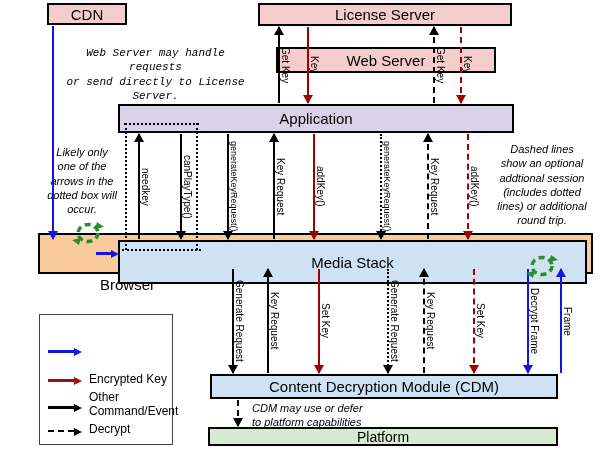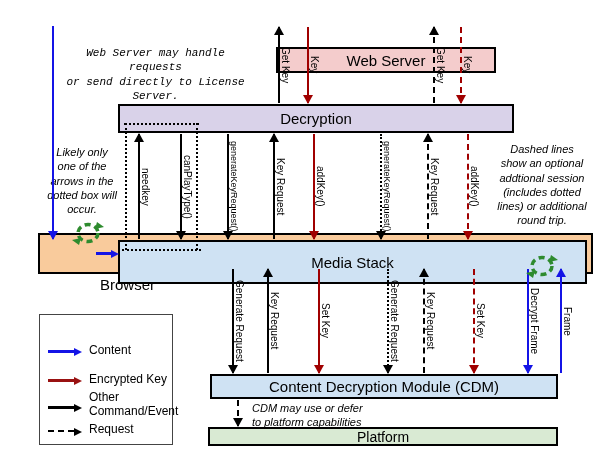--- a/index.html
+++ b/index.html
@@ -79,22 +79,24 @@
 occur.</div>
   <div class="note" style="left:488px; top:142px; width:108px;">Dashed lines
 show an optional
 addtional session
 (includes dotted
 lines) or additional
 round trip.</div>
   <div class="note" style="left:252px; top:401px; width:170px; text-align:left;">CDM may use or defer
 to platform capabilities</div>
 
+  <div class="box" style="left:47px; top:3px; width:80px; height:22px; background:#f4cccc;">CDN</div>
+  <div class="box" style="left:258px; top:3px; width:254px; height:23px; background:#f4cccc;">License Server</div>
   <div class="box" style="left:276px; top:47px; width:220px; height:26px; background:#f4cccc;">Web Server</div>
-  <div class="box" style="left:118px; top:104px; width:396px; height:29px; background:#d9d2e9;">Decryption</div>
+  <div class="box" style="left:118px; top:104px; width:396px; height:29px; background:#d9d2e9;">Application</div>
 
   <div class="box" style="left:38px; top:233px; width:555px; height:41px; background:#f9cb9c; z-index:1;"></div>
   <div class="box" style="left:118px; top:240px; width:469px; height:44px; background:#cfe2f3; z-index:2;">Media Stack</div>
   <div class="plainlabel" style="left:55px; top:276px; width:100px;">Browser</div>
 
   <div class="box" style="left:210px; top:374px; width:348px; height:25px; background:#cfe2f3;">Content Decryption Module (CDM)</div>
   <div class="box" style="left:208px; top:427px; width:350px; height:19px; background:#d9ead3; font-size:14px;">Platform</div>
 
   <div class="varrow blue" style="left:47px; top:25px; height:215px;">
     <div class="vline"></div>
@@ -223,25 +225,24 @@
   </svg>
   <svg class="loop-icon" style="left:526px; top:253px;" width="32" height="27" viewBox="0 0 32 27">
     <ellipse cx="16" cy="13" rx="10" ry="8.5" fill="none" stroke="#2e8b2e" stroke-width="3.5" stroke-dasharray="6 4"></ellipse>
     <polygon points="25,2 32,7 23,9" fill="#2e8b2e"></polygon>
     <polygon points="7,25 0,20 9,18" fill="#2e8b2e"></polygon>
   </svg>
 
   <div id="legend-box">
 
     <div class="harrow blue" style="left:8px; top:35px; width:26px;"></div>
-    <div class="legend-label" style="top:29px;">Content</div>
 
     <div class="harrow red" style="left:8px; top:64px; width:26px;"></div>
     <div class="legend-label" style="top:58px;">Encrypted Key</div>
 
     <div class="harrow" style="left:8px; top:91px; width:26px;"></div>
     <div class="legend-label" style="top:76px; width:72px;">Other Command/Event</div>
 
     <div class="harrow dashed" style="left:8px; top:115px; width:26px;"></div>
-    <div class="legend-label" style="top:108px;">Request</div>
+    <div class="legend-label" style="top:108px;">Decrypt</div>
   </div>
 
 </div>
 
 </body></html>

